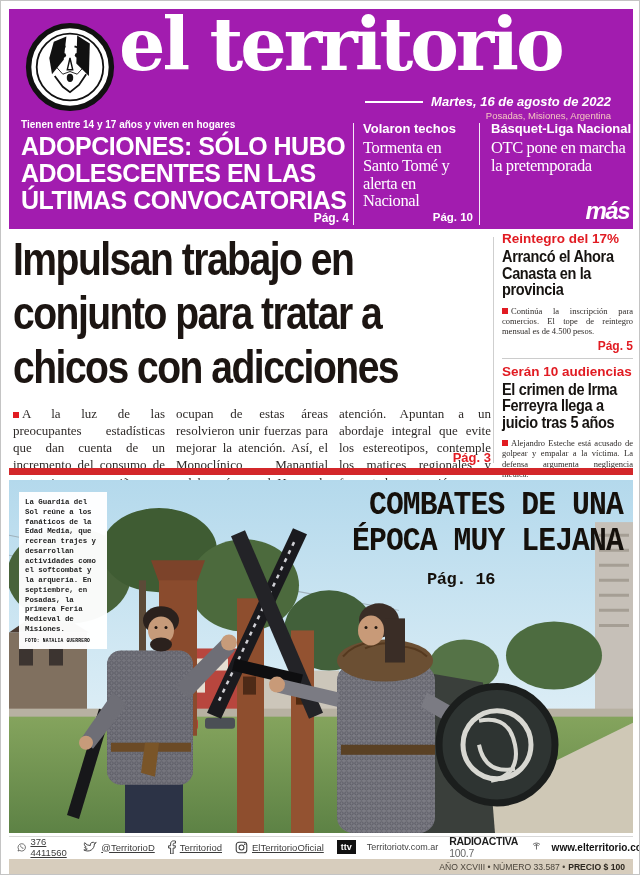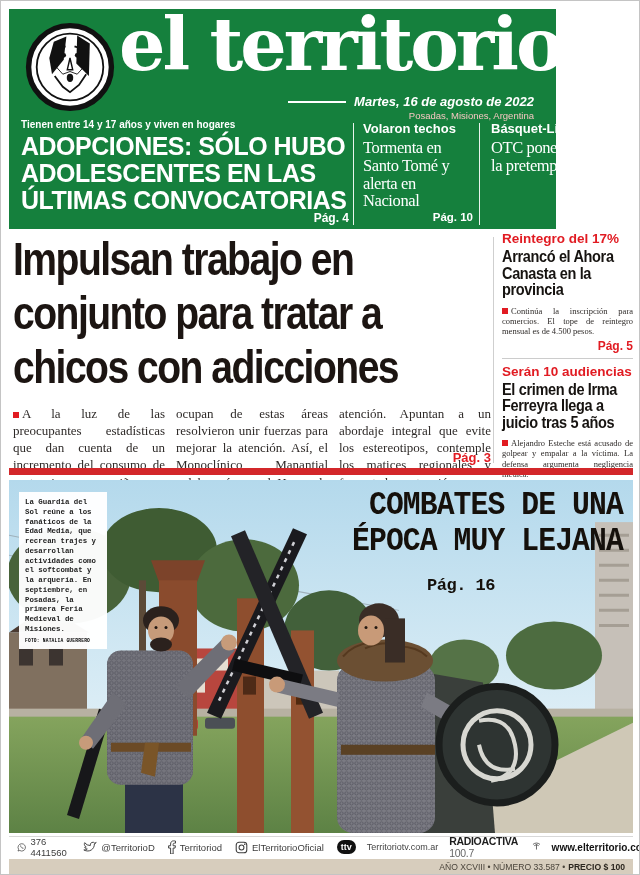--- a/index.html
+++ b/index.html
@@ -1,20 +1,20 @@
 <!DOCTYPE html>
 <html><head>
 <meta charset="utf-8">
 <style>
   html,body{margin:0;padding:0;background:#e9e9e9;}
   .page{position:relative;width:640px;height:875px;background:#fff;border:1px solid #c4c4c4;
         box-sizing:border-box;font-family:"Liberation Sans",sans-serif;overflow:hidden;margin:0 auto;}
 
   
-  .redtop{position:absolute;left:8px;top:8px;width:547px;height:220px;background:#15803d;color:#fff;}
+  .redtop{position:absolute;left:8px;top:8px;width:624px;height:220px;background:#a21caf;color:#fff;}
   .logo{position:absolute;left:16px;top:13px;width:90px;height:90px;}
   .mast-title{position:absolute;left:110px;top:-8px;margin:0;font-family:"DejaVu Serif",serif;
         font-weight:bold;font-size:73px;letter-spacing:-3px;color:#fff;white-space:nowrap;}
   .dateline{position:absolute;right:22px;top:85px;text-align:right;}
   .daterow{display:flex;align-items:center;gap:8px;justify-content:flex-end;}
   .daterule{width:58px;height:2px;background:#fff;}
   .date{font-weight:bold;font-style:italic;font-size:13px;}
   .location{font-size:9.5px;color:#f4c6c0;margin-top:1px;}
 
   .col-lead{position:absolute;left:12px;top:110px;width:330px;height:108px;}
@@ -58,30 +58,30 @@
 
   
   .photo{position:absolute;left:8px;top:479px;width:624px;height:353px;background:#bfe0ee;overflow:hidden;font-family:Liberation Mono, monospace;}
   .photo svg.scene{position:absolute;left:0;top:0;width:100%;height:100%;}
   .caption{position:absolute;left:10px;top:12px;width:88px;background:rgba(255,255,255,.97);
         padding:6px 6px 5px;box-sizing:border-box;font-size:7.4px;font-weight:bold;line-height:1.32;color:#222;}
   .credit{margin-top:3px;font-size:4.6px;font-weight:bold;color:#000;letter-spacing:.2px;}
   .photo-head{position:absolute;right:10px;top:8px;text-align:right;color:#15100b;}
   .phl{font-weight:bold;font-size:33px;letter-spacing:-1px;line-height:1.1;white-space:nowrap;
         transform:scaleX(.9);transform-origin:100% 0;}
-  .photo-page{font-weight:bold;font-size:17px;margin-top:15px;margin-right:128px;letter-spacing:-0.5px;}
+  .photo-page{font-weight:bold;font-size:17px;margin-top:9px;margin-right:128px;letter-spacing:-0.5px;}
 
   
   .social{position:absolute;left:8px;top:835px;width:624px;height:21px;display:flex;align-items:center;
         gap:13px;color:#3c3c3c;font-size:9.5px;border-top:1px solid #d8d8d8;box-sizing:border-box;
         padding:0 6px 0 8px;background:#fff;}
-  .soc-item{display:flex;align-items:center;gap:4px;}
+  .soc-item{display:flex;align-items:center;gap:4px;text-decoration:underline;}
   .soc-item svg{display:block;}
   .right-group{margin-left:auto;display:flex;align-items:center;gap:11px;}
-  .ttv{background:#111;color:#fff;font-weight:bold;font-size:9px;padding:2px 4px;border-radius:7px;}
+  .ttv{background:#111;color:#fff;font-weight:bold;font-size:9px;padding:2px 4px;border-radius:0;}
   .tvlabel{font-size:9px;color:#444;}
   .radio{font-weight:bold;font-size:10.5px;color:#1d1d1d;letter-spacing:-0.3px;}
   .freq{font-weight:normal;color:#666;}
   .web{font-weight:bold;font-size:10px;color:#111;}
   .edition-bar{position:absolute;left:8px;top:858px;width:624px;height:15px;background:#d7cdbd;
         display:flex;align-items:center;justify-content:flex-end;padding-right:8px;box-sizing:border-box;
         font-size:8.6px;color:#4a443b;}
   .price{font-weight:bold;color:#2b261f;margin-left:3px;}
 </style>
 </head>

